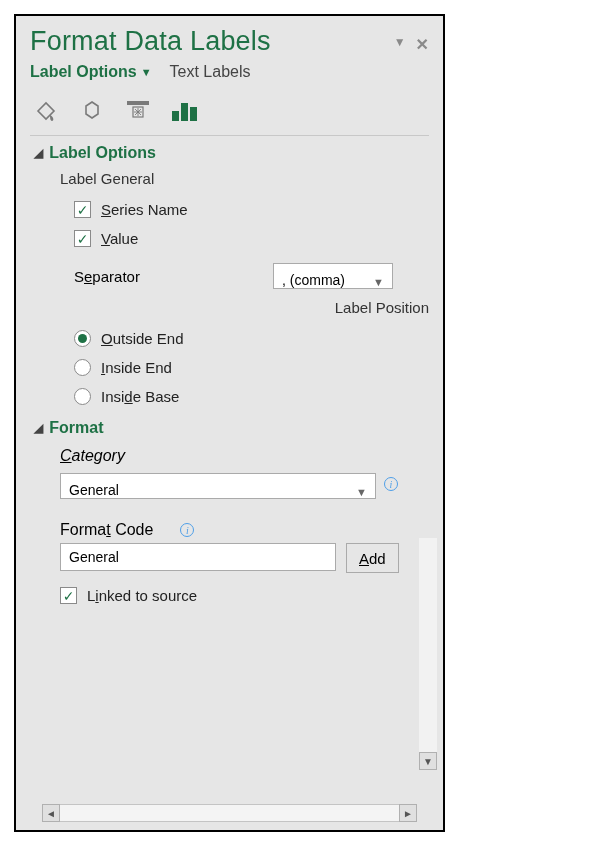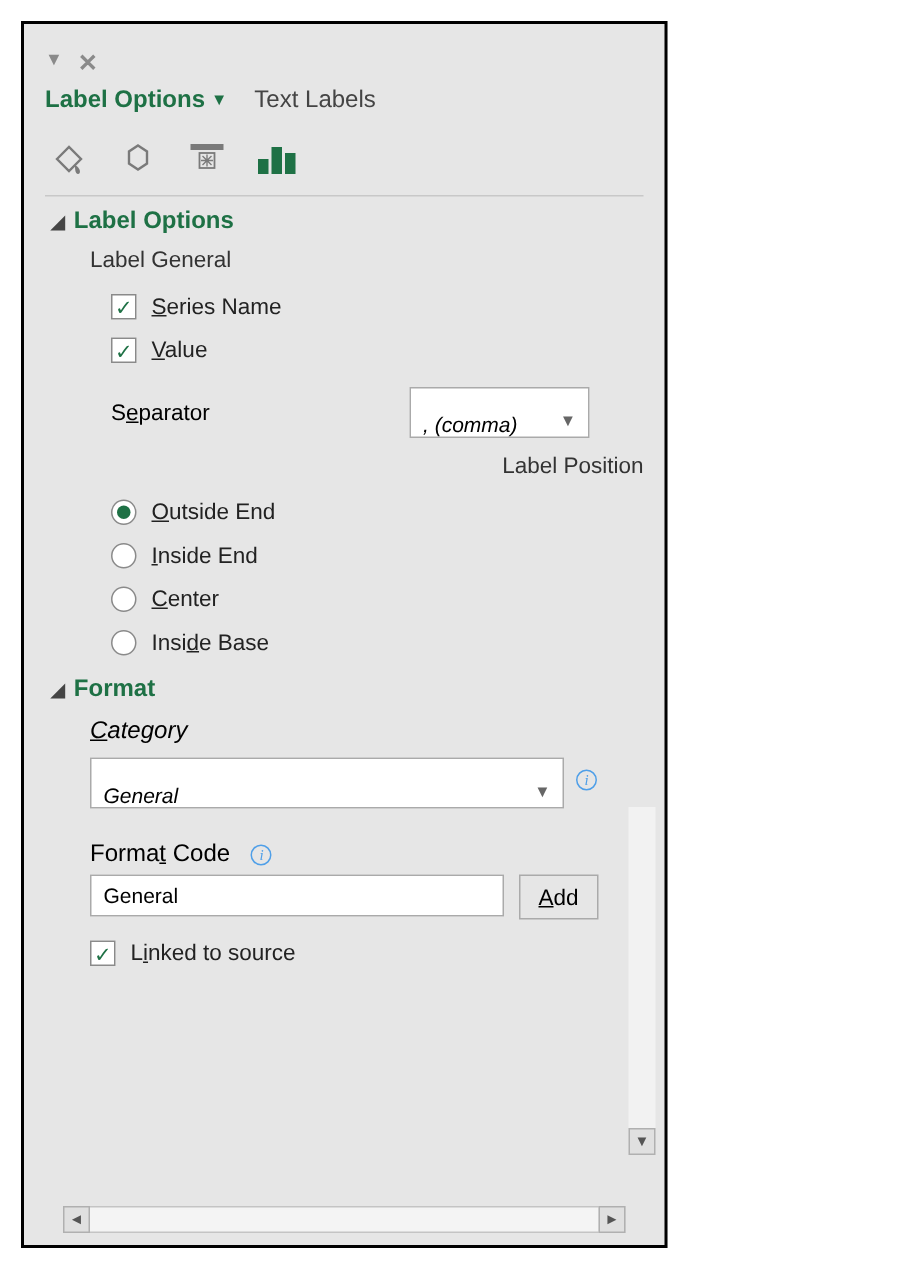--- a/index.html
+++ b/index.html
@@ -60,39 +60,39 @@
     width:17px; height:17px; background:#fff; border:1px solid #8a8a8a;
     display:flex; align-items:center; justify-content:center; cursor:pointer;
     flex-shrink:0;
   }
   .checkmark { color:#1e7145; font-size:14px; line-height:1;}
   .sep-row { display:flex; align-items:center; gap:23px; padding:10px 0 6px 14px; font-size:15px;}
   .sep-row .select { margin-left:auto; margin-right:36px;}
   .label-pos-heading { padding-left:0;text-align:right;}
   .select {
     background:#fff; border:1px solid #aaa; height:26px; width:120px;
-    display:flex; align-items:flex-start; justify-content:space-between;
-    padding:16px 8px; font-size:14px; cursor:pointer;font-style:italic;
+    display:flex; align-items:flex-end; justify-content:space-between;
+    padding:0 8px; font-size:14px; cursor:pointer;
   }
   .select-caret { color:#666; font-size:11px;}
   .radio {
     width:17px; height:17px; border-radius:50%; border:1px solid #8a8a8a;
     background:#fff; display:flex; align-items:center; justify-content:center; cursor:pointer;
     flex-shrink:0;
   }
   .radio-dot { width:9px; height:9px; border-radius:50%; background:#1e7145;}
   .category-row { padding:6px 0 4px 0;font-style:italic;}
   .select.wide { width:316px; margin-top:4px;}
   .info-icon {
     width:14px; height:14px; border-radius:50%; border:1.2px solid #4f9fe8;
     color:#4f9fe8; font-size:10px; display:inline-flex; align-items:center; justify-content:center;
     font-style:italic; font-family:Georgia,serif; margin-left:4px;
   }
   .cat-wrap { display:flex; align-items:center; gap:4px;}
-  .fmt-row { display:flex; align-items:center; gap:10px; padding-top:22px;}
+  .fmt-row { display:flex; align-items:center; gap:23px; padding-top:22px;}
   .input {
     background:#fff; border:1px solid #aaa; height:28px; width:276px;
     padding:0 8px; font-size:14px; display:flex; align-items:center; margin-top:4px;
   }
   .btn {
     height:30px; padding:0 12px; background:#e6e6e6; border:1px solid #aaa;
     font-size:15px; display:flex; align-items:center; margin-top:4px; cursor:pointer;
   }
   .add-wrap { display:flex; gap:10px; align-items:flex-start;}
   .vscroll {
@@ -117,20 +117,21 @@
   .hscroll-right { right:-1px; top:-1px;}
   .u { text-decoration: underline; }
   .linked-row { padding-left:0; margin-top:8px;}
 </style>
 </head>
 <body>
 
 <div class="pane">
 
   <div class="titlebar">
+    <div class="title">Format Data Labels</div>
     <div class="title-icons">
       <span class="dropdown-icon">▼</span>
       <span class="close-icon">✕</span>
     </div>
   </div>
 
   <div class="tabs">
     <div class="tab active">
       <span>Label Options</span>
       <span class="caret">▼</span>
@@ -207,24 +208,20 @@
           <div class="radio-dot"></div>
         </div>
       <span><span class="u">O</span>utside End</span>
     </div>
     <div class="radio-row">
       <div class="radio"></div>
       <span><span class="u">I</span>nside End</span>
     </div>
     <div class="radio-row">
       <div class="radio"></div>
-      <span><span class="u">C</span>enter</span>
-    </div>
-    <div class="radio-row">
-      <div class="radio"></div>
       <span>Insi<span class="u">d</span>e Base</span>
     </div>
   </div>
 
   <div class="section-header">
     <span class="tri">◢</span>
     <span>Format</span>
   </div>
 
   <div class="body-block">

